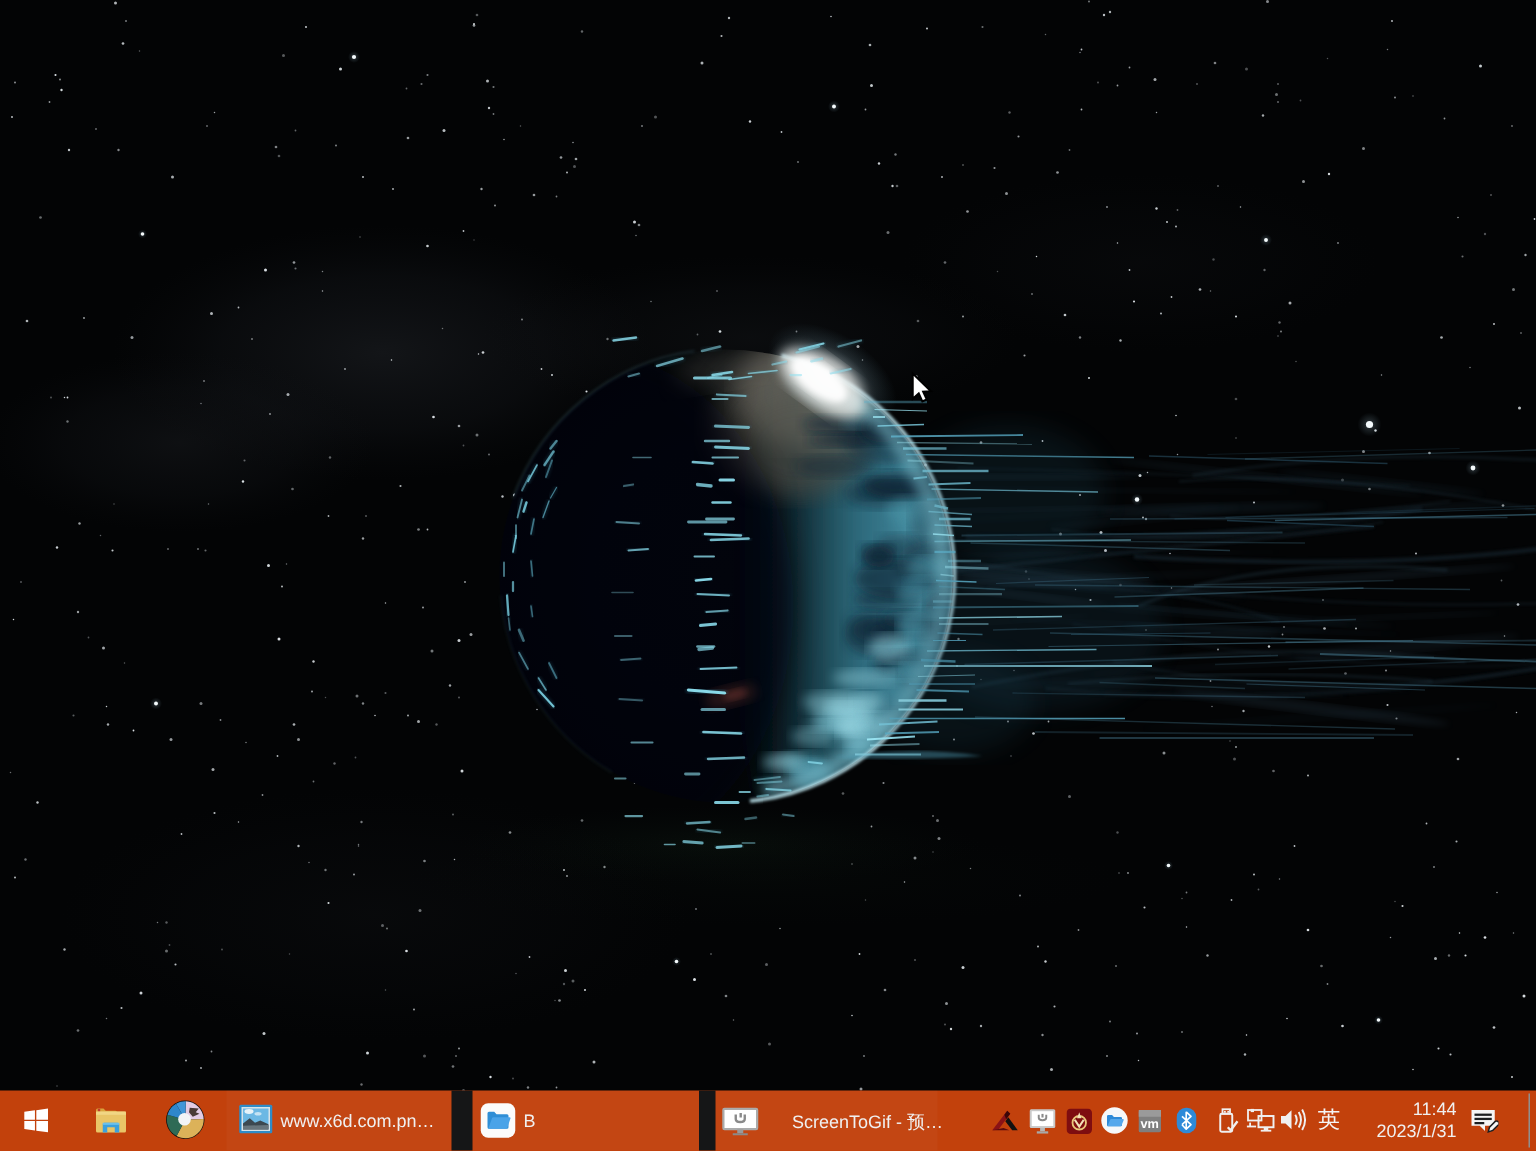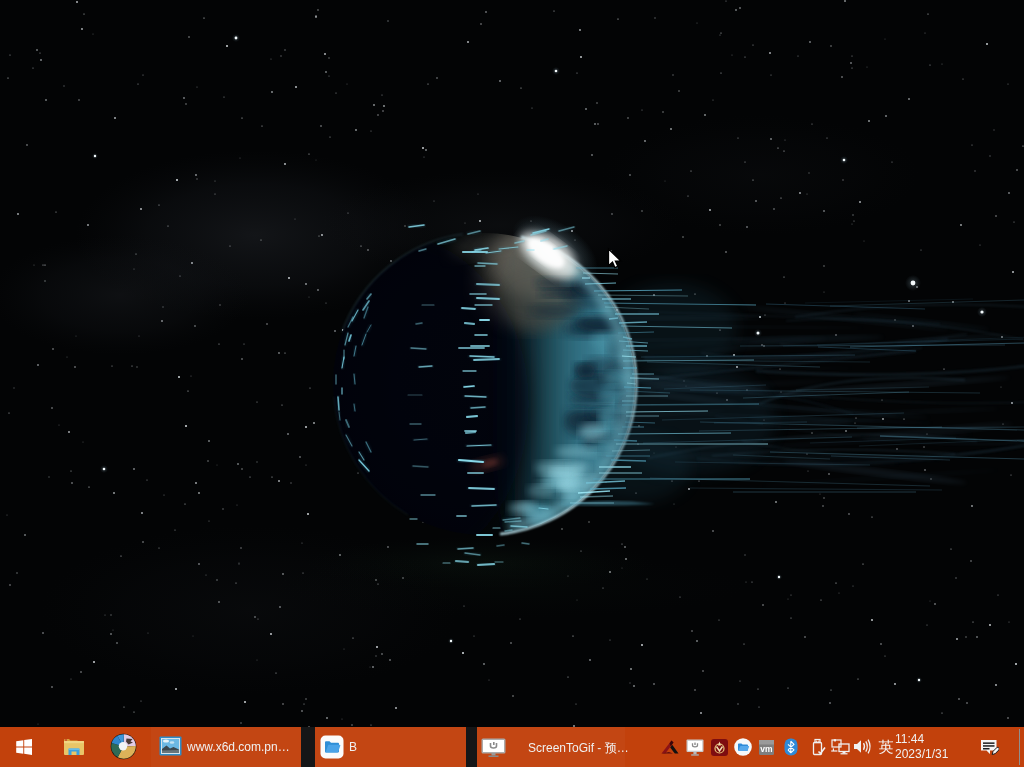--- a/index.html
+++ b/index.html
@@ -1097,21 +1097,21 @@
 <rect x="11.5" y="13" width="3" height="1.5" fill="#f0f0f0"></rect>
 <rect x="9.5" y="14.2" width="7" height="1.2" fill="#f0f0f0"></rect>
 </svg>
 <svg class="ti" style="left:853px;top:11px" width="20" height="17" viewBox="0 0 20 17">
 <path d="M1 6 L4 6 L8 2.2 L8 14.8 L4 11 L1 11 Z" fill="#f0f0f0"></path>
 <path d="M10.5 5.2 Q12.5 8.5 10.5 11.8" fill="none" stroke="#f0f0f0" stroke-width="1.3"></path>
 <path d="M12.8 3.4 Q15.8 8.5 12.8 13.6" fill="none" stroke="#f0f0f0" stroke-width="1.3"></path>
 <path d="M15.1 1.6 Q19 8.5 15.1 15.4" fill="none" stroke="#f0f0f0" stroke-width="1.3"></path>
 </svg>
 <div style="position:absolute;left:877px;top:11px;width:18px;height:18px;color:#f5f5f5;font-size:15px;font-family:'Liberation Sans';line-height:18px;text-align:center">英</div>
-<div style="position:absolute;left:895px;top:5px;width:76px;height:30px;color:#f0f0f0;font-size:12px;text-align:left;line-height:15px">11:44<br>2023/1/31</div>
+<div style="position:absolute;left:895px;top:5px;width:76px;height:30px;color:#f0f0f0;font-size:12px;text-align:right;line-height:15px">11:44<br>2023/1/31</div>
 <svg class="ti" style="left:980px;top:12px" width="19" height="17" viewBox="0 0 19 17">
 <path d="M1 1 L16.5 1 L16.5 11.5 L10 11.5 L10 15 L6.5 11.5 L1 11.5 Z" fill="#f5f5f5"></path>
 <rect x="3" y="3.4" width="11.5" height="1.5" fill="#1d1e20"></rect>
 <rect x="3" y="6.2" width="11.5" height="1.5" fill="#1d1e20"></rect>
 <rect x="3" y="9" width="6.5" height="1.5" fill="#1d1e20"></rect>
 <path d="M12.2 15.6 L13 12.4 L16.8 8.6 A1.6 1.6 0 0 1 19 10.8 L15.2 14.6 Z" fill="#f5f5f5" stroke="#1d1e20" stroke-width="1"></path>
 </svg>
 <div style="position:absolute;left:1019px;top:2px;width:1px;height:36px;background:#8f8f8f"></div>
 <div style="position:absolute;left:301px;top:0;width:14px;height:40px;background:#151617"></div>
 <div style="position:absolute;left:466px;top:0;width:11px;height:40px;background:#151617"></div>

